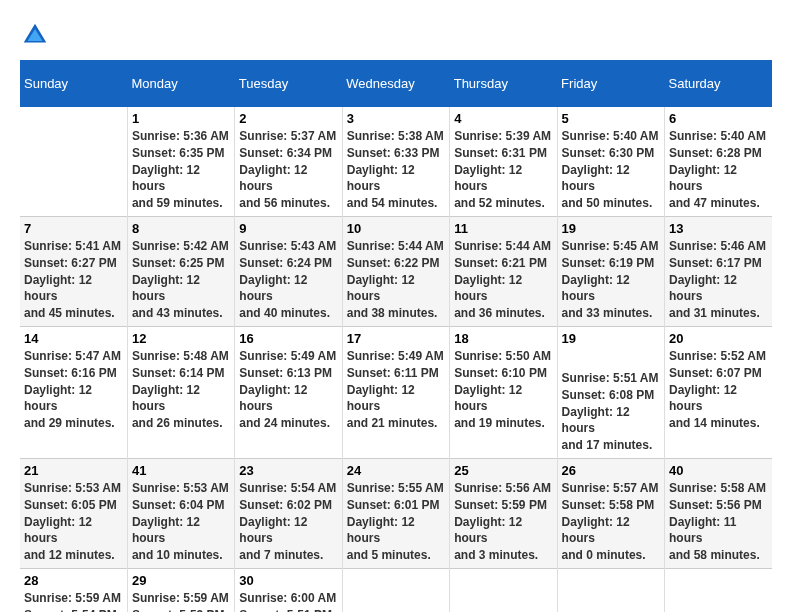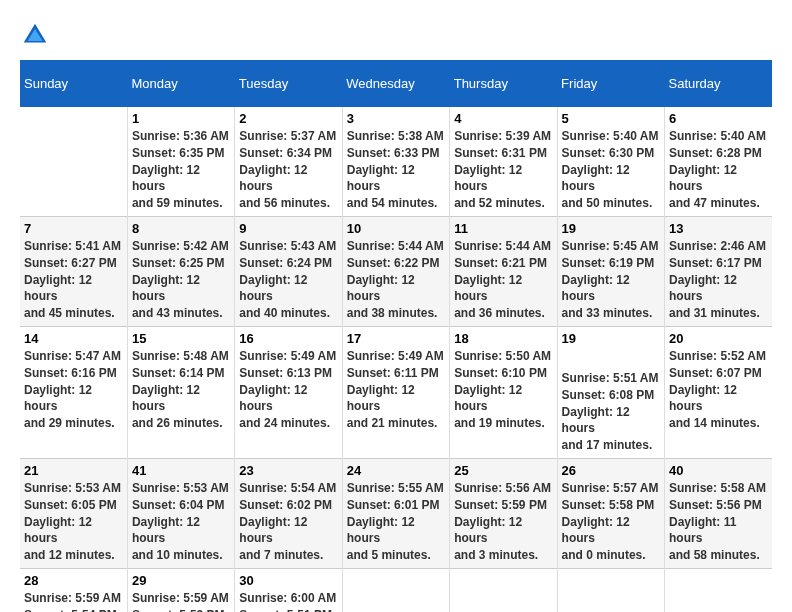--- a/index.html
+++ b/index.html
@@ -208,36 +208,36 @@
         </td>
         <td>
           <span class="day-number">19</span>
           <div class="day-info" style="white-space: pre-line;">Sunrise: 5:45 AM
 Sunset: 6:19 PM
 Daylight: 12 hours
 and 33 minutes.</div>
         </td>
         <td>
           <span class="day-number">13</span>
-          <div class="day-info" style="white-space: pre-line;">Sunrise: 2:46 AM
+          <div class="day-info" style="white-space: pre-line;">Sunrise: 5:46 AM
 Sunset: 6:17 PM
 Daylight: 12 hours
 and 31 minutes.</div>
         </td>
       </tr>
       <tr>
         <td>
           <span class="day-number">14</span>
           <div class="day-info" style="white-space: pre-line;">Sunrise: 5:47 AM
 Sunset: 6:16 PM
 Daylight: 12 hours
 and 29 minutes.</div>
         </td>
         <td>
-          <span class="day-number">15</span>
+          <span class="day-number">12</span>
           <div class="day-info" style="white-space: pre-line;">Sunrise: 5:48 AM
 Sunset: 6:14 PM
 Daylight: 12 hours
 and 26 minutes.</div>
         </td>
         <td>
           <span class="day-number">16</span>
           <div class="day-info" style="white-space: pre-line;">Sunrise: 5:49 AM
 Sunset: 6:13 PM
 Daylight: 12 hours

